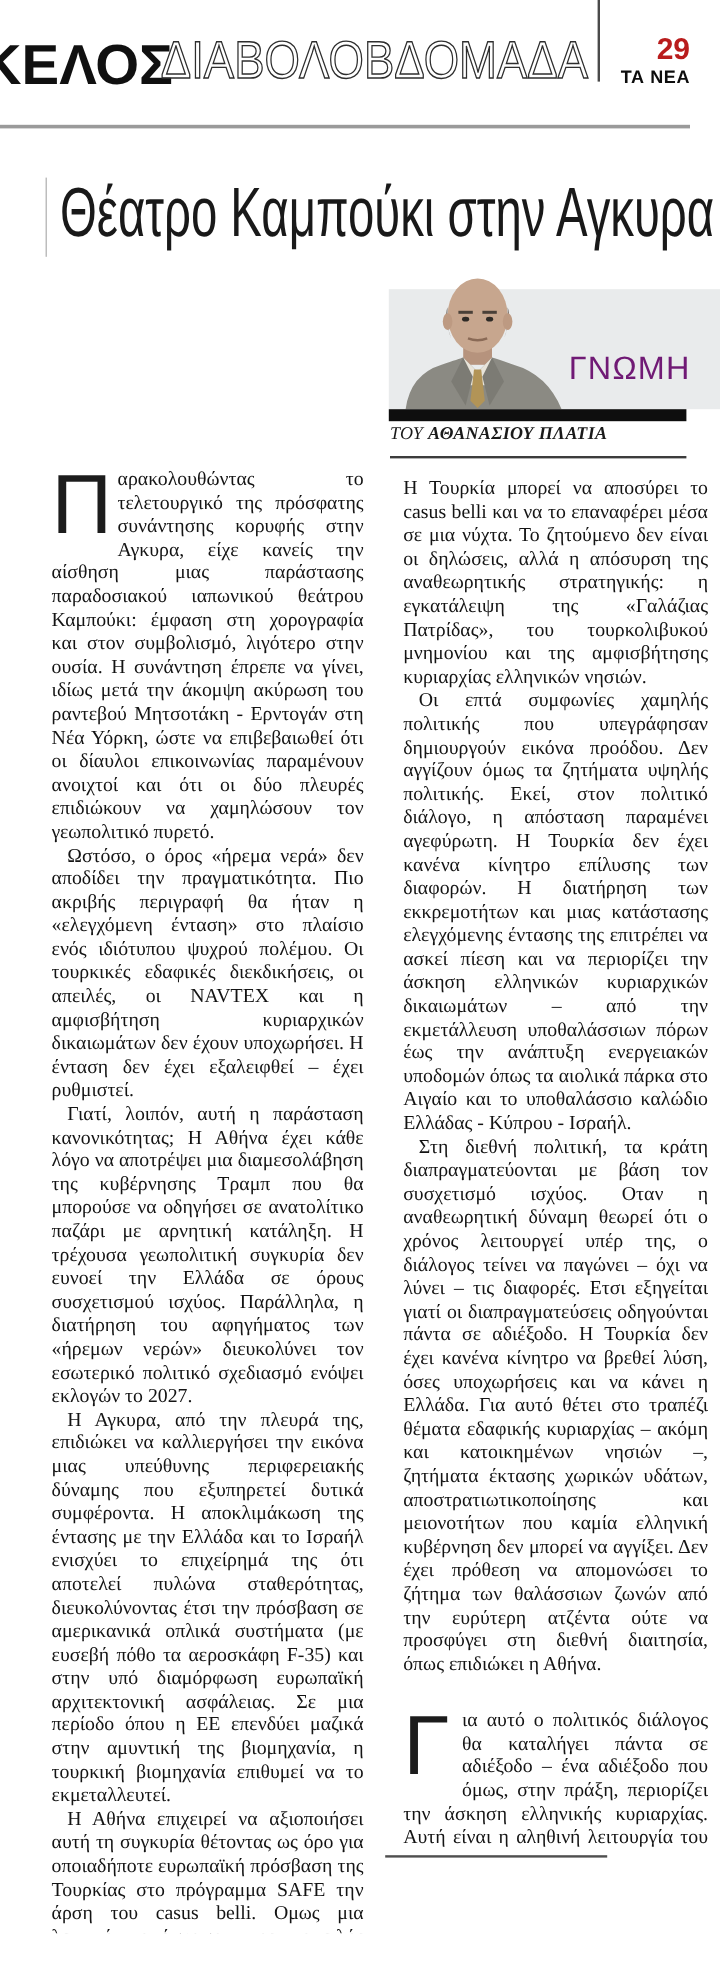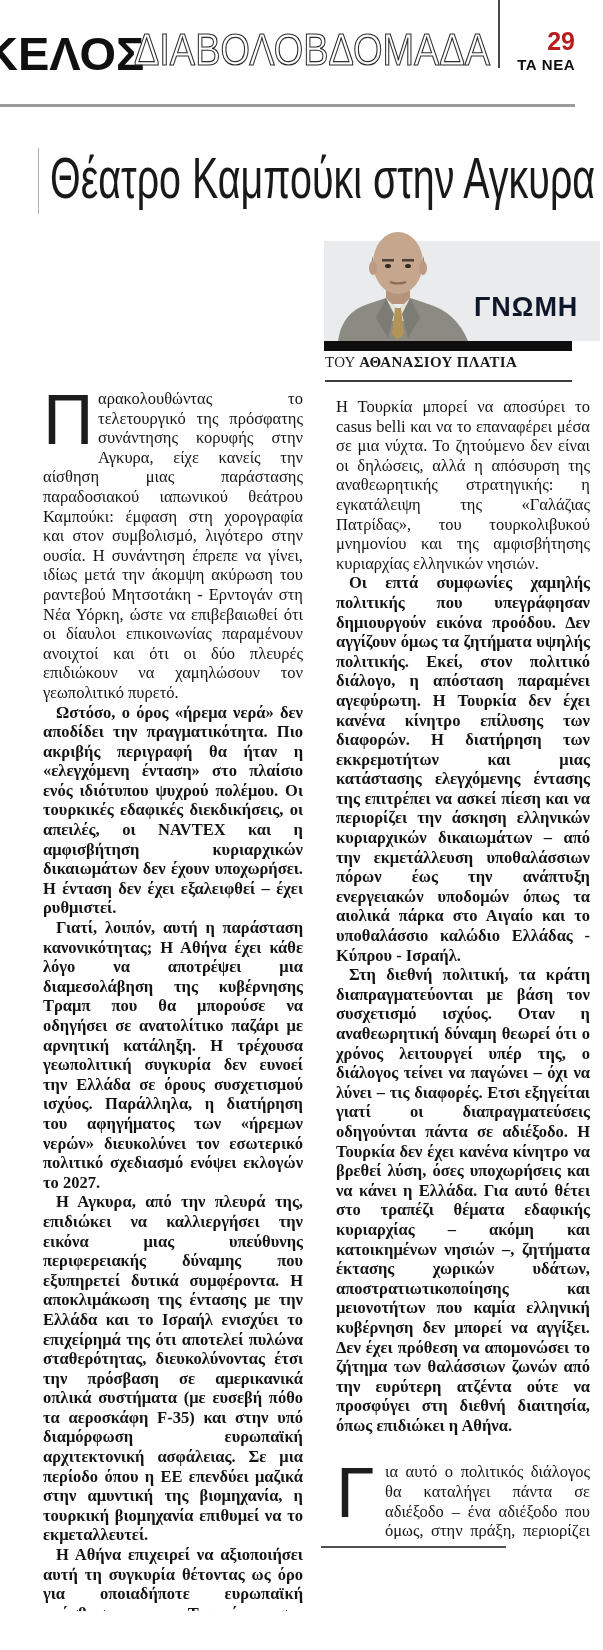--- a/index.html
+++ b/index.html
@@ -29,38 +29,39 @@
   .article-title{
     position:absolute;left:50px;top:144px;
     font-family:"Liberation Sans","DejaVu Sans",sans-serif;font-weight:400;font-size:58px;color:#191919;
     white-space:nowrap;transform:scaleX(.68);transform-origin:left top;letter-spacing:0;
   }
   
   .photo-box{position:absolute;left:324px;top:241px;width:276px;height:100px;background:#e9ebec;}
   .author-photo{position:absolute;left:328px;top:226px;width:150px;height:115px;}
   .opinion-badge{
     position:absolute;left:474px;top:292px;
-    font-family:"Liberation Sans","DejaVu Sans",sans-serif;font-weight:700;font-size:27px;letter-spacing:1px;color:#0f172a;
+    font-family:"Liberation Sans","DejaVu Sans",sans-serif;font-weight:400;font-size:27px;letter-spacing:1px;color:#701a75;
   }
   .photo-bar{position:absolute;left:324px;top:341px;width:248px;height:10px;background:#0e0e0e;}
   .byline{
     position:absolute;left:325px;top:354px;font-size:15px;letter-spacing:.3px;color:#1a1a1a;
     font-family:"Liberation Serif","DejaVu Serif",serif;
+    font-style:italic;
   }
   .byline .byline-name{font-weight:700;}
   .byline-rule{position:absolute;left:325px;top:380px;width:247px;height:2px;background:#3c3c3c;}
   
   .col{
     position:absolute;font-size:16.5px;line-height:19.6px;text-align:justify;
     color:#141414;overflow:hidden;
   }
   .col-left{left:43px;top:389px;width:260px;height:1222px;}
   .col-right{left:336px;top:397px;width:254px;height:1142px;}
   .body-p{margin:0;hyphens:auto;-webkit-hyphens:auto;}
-  .body-p.indent{text-indent:13px;font-weight:bold;}
+  .body-p.indent{text-indent:13px;}
   .last-p{margin-top:27px;}
   .dropcap{
     float:left;font-family:"Liberation Sans","DejaVu Sans",sans-serif;font-weight:400;
     font-size:70px;line-height:56px;height:57px;width:44px;margin:3px 11px 0 0;color:#1c1c1c;text-align:left;
   }
   .dropcap-g{width:38px;}
   
   .footer-rule{position:absolute;left:321px;top:1546px;width:185px;height:2px;background:#4f4f4f;}
   .footer-note{
     position:absolute;left:321px;top:1552px;width:254px;

